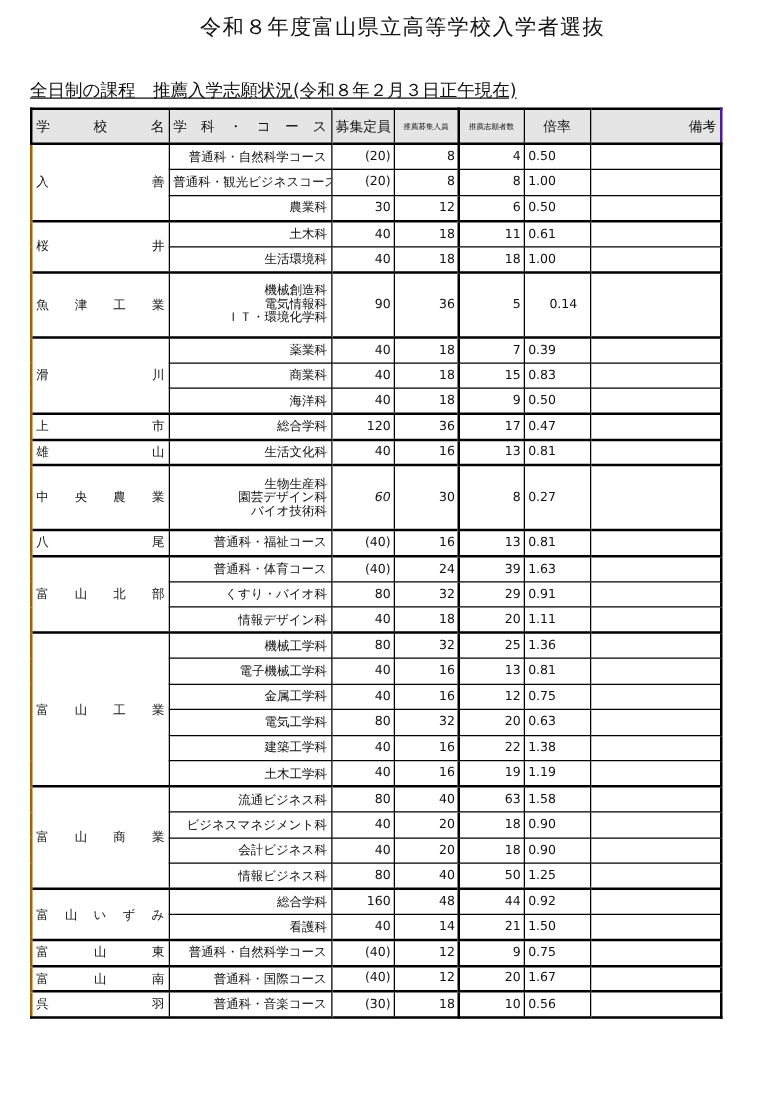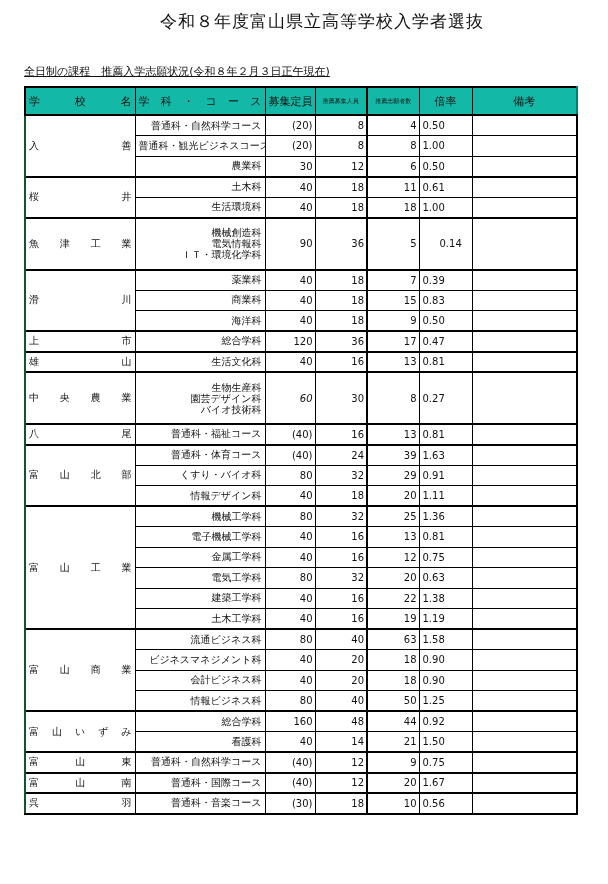--- a/index.html
+++ b/index.html
@@ -1,32 +1,32 @@
 <!DOCTYPE html>
 <html><head>
 <meta charset="utf-8">
 <style>
   html,body{margin:0;padding:0;background:#fff;}
   body{width:608px;height:884px;position:relative;font-family:"DejaVu Sans","Liberation Sans",sans-serif;color:#111;overflow:hidden;}
   .title{position:absolute;left:0;top:10px;width:608px;text-align:center;font-size:17px;letter-spacing:1px;padding-left:36px;box-sizing:border-box;}
-  .subtitle{position:absolute;left:24px;top:64px;font-size:11px;text-decoration:underline;white-space:nowrap;}
+  .subtitle{position:absolute;left:24px;top:64px;font-size:14px;text-decoration:underline;white-space:nowrap;}
   table{position:absolute;left:24px;top:86px;border-collapse:collapse;table-layout:fixed;width:552px;font-size:10px;}
   th,td{border:1px solid #000;padding:0 3px;height:20.5px;box-sizing:border-box;white-space:nowrap;overflow:hidden;}
-  thead th{background:#14b8a6;height:28px;font-weight:normal;border-width:2px 1px 2px 1px;}
+  thead th{background:#e5e5e5;height:28px;font-weight:normal;border-width:2px 1px 2px 1px;}
   th.h-school{text-align:justify;text-align-last:justify;font-size:11px;}
   th.h-course{text-align:justify;text-align-last:justify;font-size:11px;}
   th.h-cap{font-size:11px;}
   th.h-small{font-size:6px;}
   th.h-ratio,th.h-note{font-size:11px;}
-  td.school{text-align:justify;text-align-last:justify;border-left:2px solid #14532d;border-right:1px solid #000;vertical-align:middle;}
+  td.school{text-align:justify;text-align-last:justify;border-left:2px solid #a16207;border-right:1px solid #000;vertical-align:middle;}
   td.course{text-align:right;}
   td.num{text-align:right;padding-right:2px;}
   td.ratio{text-align:left;padding-right:14px;}
   td.note{border-right:2px solid #000;}
-  th.h-note{border-right:2px solid #0f766e;}
+  th.h-note{border-right:2px solid #4c1d95;text-align:right;}
   th.h-school{border-left:2px solid #000;}
   td.rec,th.h-rec{border-right:2px solid #000;}
   tr.group-start td{border-top:2px solid #000;}
   tr.dotted td:not(.school){border-top:1px dotted #000;}
   td.multi{line-height:11px;white-space:normal;margin-top:24px;}
   tr.last td{border-bottom:2px solid #000;}
 </style>
 </head>
 <body>
 

